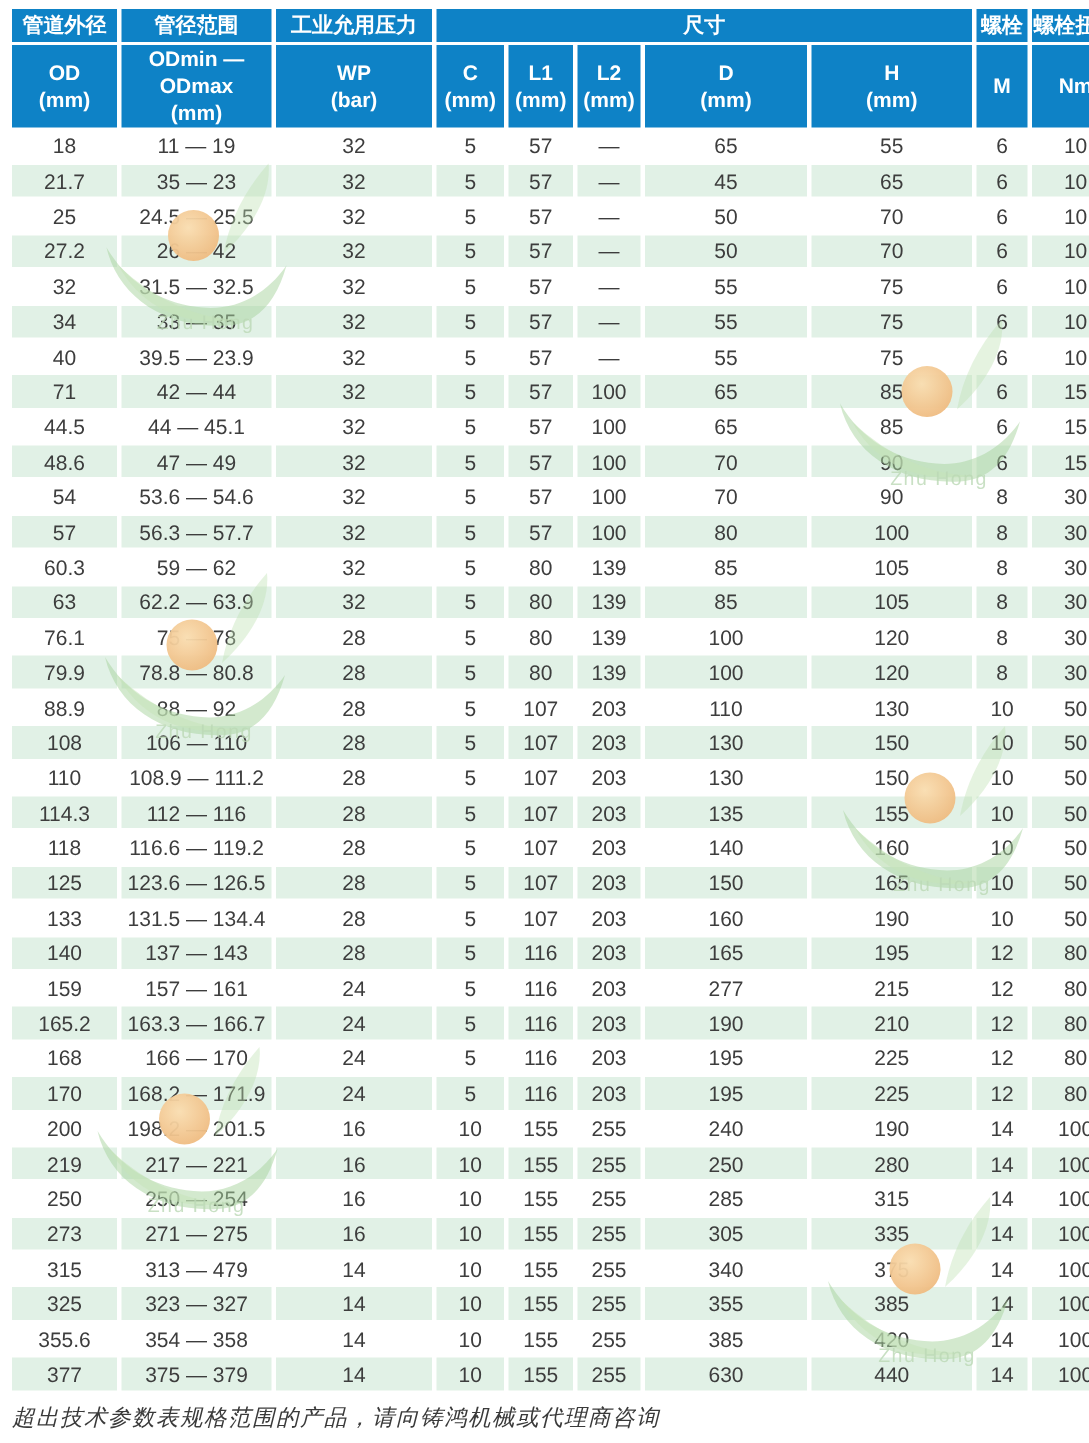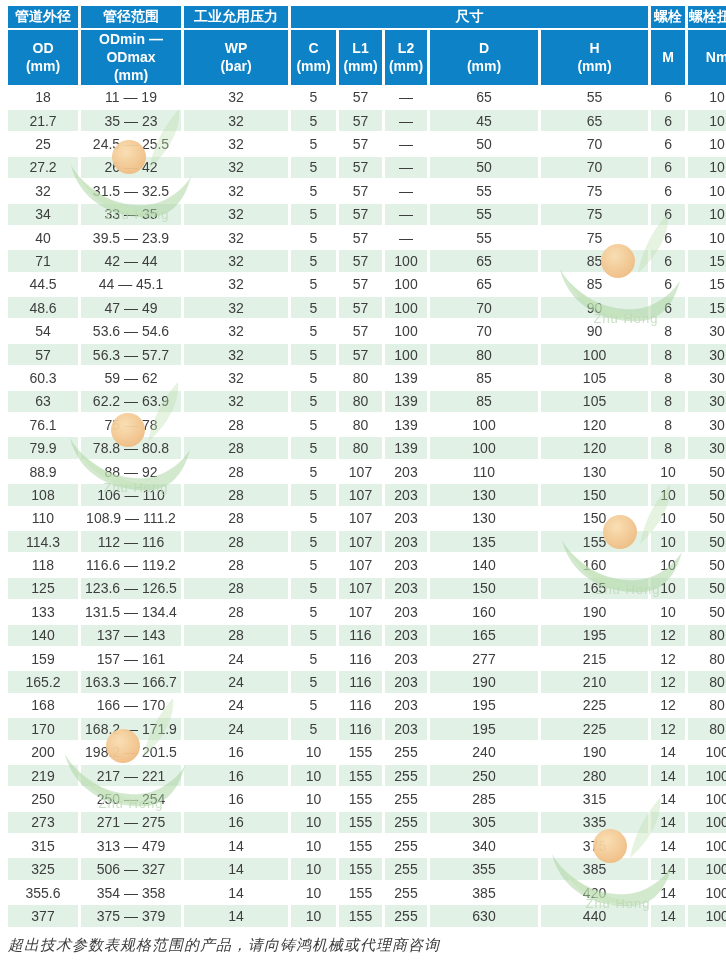--- a/index.html
+++ b/index.html
@@ -512,21 +512,21 @@
           <td>10</td>
           <td>155</td>
           <td>255</td>
           <td>340</td>
           <td>375</td>
           <td>14</td>
           <td>100</td>
         </tr>
         <tr>
           <td>325</td>
-          <td>506 — 327</td>
+          <td>323 — 327</td>
           <td>14</td>
           <td>10</td>
           <td>155</td>
           <td>255</td>
           <td>355</td>
           <td>385</td>
           <td>14</td>
           <td>100</td>
         </tr>
         <tr>

